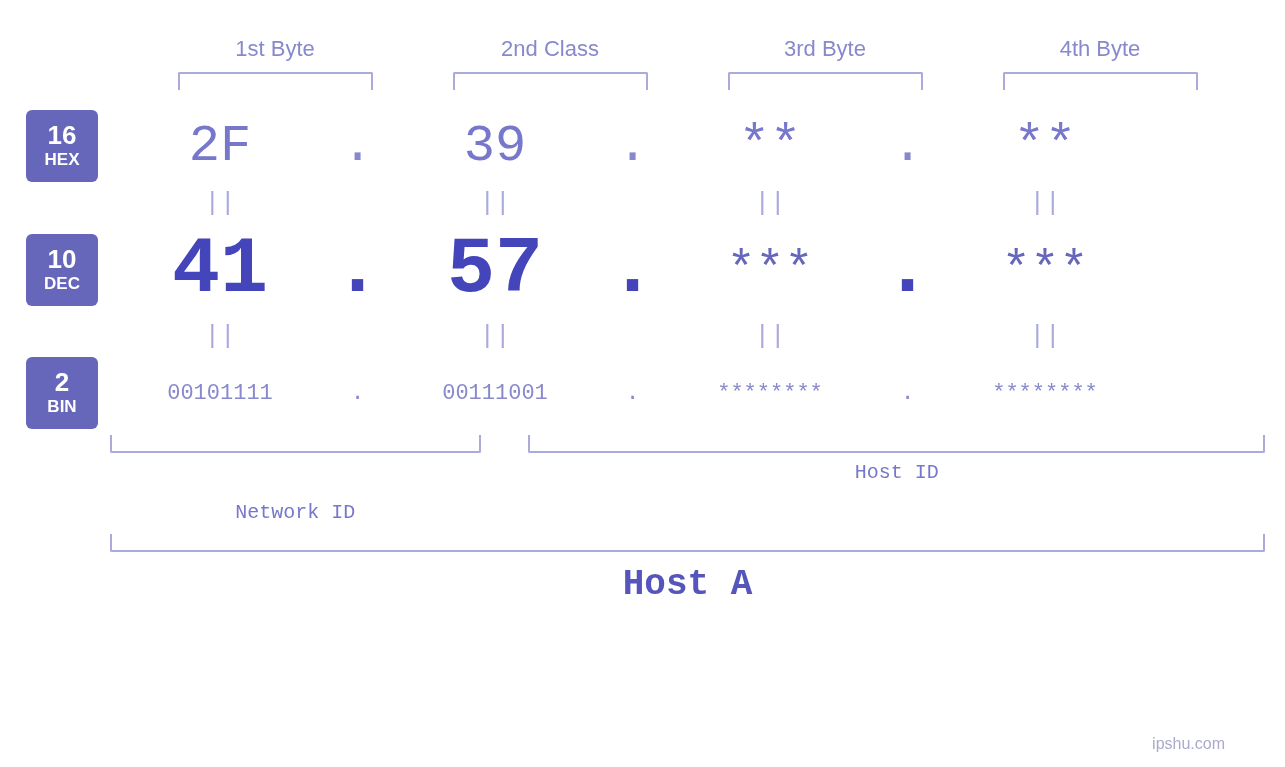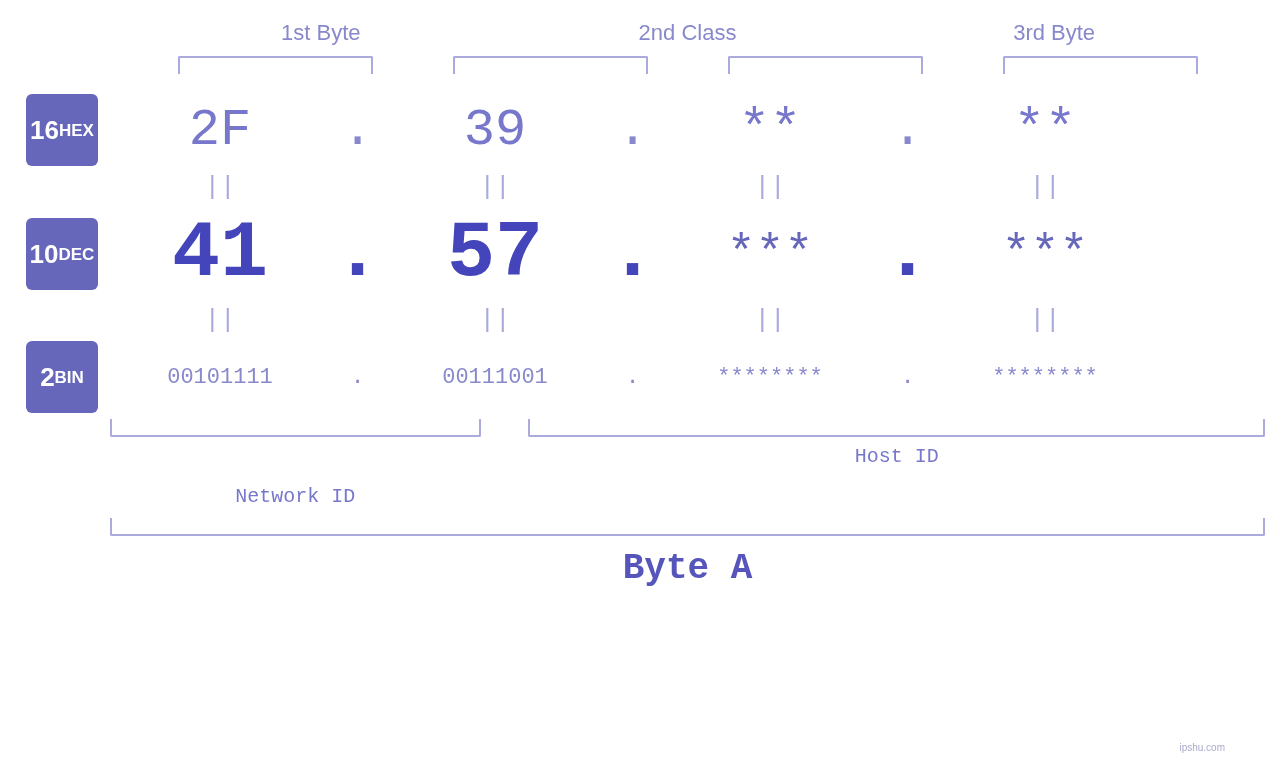--- a/index.html
+++ b/index.html
@@ -13,21 +13,21 @@
       position: relative;
     }
 
     .main-container {
       width: 1245px;
       height: 767px;
       position: relative;
       display: flex;
       flex-direction: column;
       align-items: center;
-      padding-top: 20px;
+      padding-top: 36px;
     }
 
     
     .byte-headers {
       display: flex;
       width: 1100px;
       margin-left: 130px;
       justify-content: space-around;
       margin-bottom: 10px;
     }
@@ -56,21 +56,21 @@
       border-bottom: none;
       border-radius: 2px 2px 0 0;
     }
 
     .label-badge {
       width: 72px;
       height: 72px;
       background: #6666bb;
       color: #ffffff;
       display: flex;
-      flex-direction: row;
+      flex-direction: column;
       align-items: center;
       justify-content: center;
       border-radius: 6px;
       font-weight: bold;
     }
 
     .label-num {
       font-size: 26px;
       line-height: 1;
       font-family: sans-serif;
@@ -215,21 +215,21 @@
       font-family: 'Courier New', Courier, monospace;
       font-weight: bold;
     }
 
     
     .watermark {
       position: absolute;
       bottom: 14px;
       right: 20px;
       color: #aaaacc;
-      font-size: 10px;
+      font-size: 16px;
       font-family: sans-serif;
     }
 
     
     .row-wrapper {
       display: flex;
       align-items: center;
       width: 1285px;
     }
 
@@ -248,20 +248,21 @@
   </style>
 </head>
 <body>
 
 <div class="main-container">
 
   <div class="byte-headers">
     <div class="byte-header">1st Byte</div>
     <div class="byte-header">2nd Class</div>
     <div class="byte-header">3rd Byte</div>
+    <div class="byte-header">4th Byte</div>
   </div>
 
   <div class="bracket-row">
     <div class="bracket"></div>
     <div class="bracket"></div>
     <div class="bracket"></div>
     <div class="bracket"></div>
   </div>
 
   <div class="row-wrapper">
@@ -396,17 +397,17 @@
     <div class="net-id-label">Network ID</div>
     <div style="width:50px;"></div>
     <div class="host-id-label">Host ID</div>
   </div>
 
   <div style="width:1155px; margin-left:130px; margin-top:10px;">
     <div class="outer-bracket"></div>
   </div>
 
   <div style="width:1155px; margin-left:130px; text-align:center; margin-top:12px;">
-    <span class="class-label">Byte A</span>
+    <span class="class-label">Host A</span>
   </div>
 
   <div class="watermark">ipshu.com</div>
 </div>
 
 </body></html>

